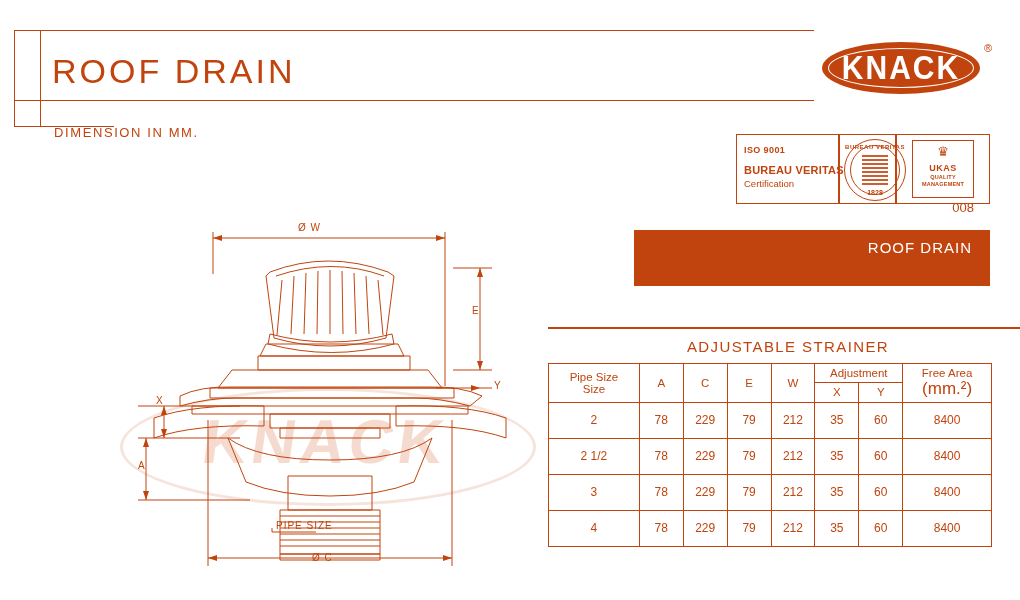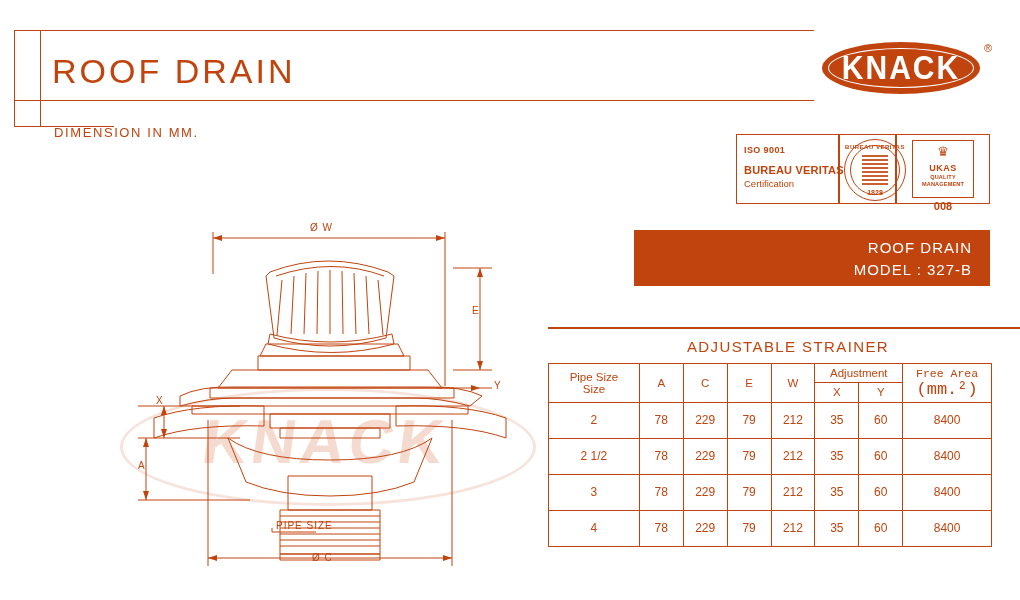--- a/index.html
+++ b/index.html
@@ -65,41 +65,41 @@
     content:"";position:absolute;left:5px;top:5px;right:5px;bottom:5px;border:1px solid #c1440e;border-radius:50%;
   }
   .bv-top{position:absolute;left:0;top:4px;width:100%;text-align:center;font-size:6px;font-weight:bold;letter-spacing:.5px;}
   .bv-year{position:absolute;left:0;bottom:4px;width:100%;text-align:center;font-size:7px;font-weight:bold;}
   .bv-fig{position:absolute;left:50%;top:50%;transform:translate(-50%,-50%);width:26px;height:30px;
           background:repeating-linear-gradient(180deg,#c1440e 0 2px,transparent 2px 4px);opacity:.85;}
   .ukas{position:absolute;left:176px;top:6px;width:62px;height:58px;border:1.5px solid #c1440e;box-sizing:border-box;}
   .ukas-crown{position:absolute;left:50%;top:4px;transform:translateX(-50%);font-size:13px;line-height:13px;}
   .ukas-t{position:absolute;left:0;top:22px;width:100%;text-align:center;font-size:9px;font-weight:bold;letter-spacing:.5px;}
   .ukas-s{position:absolute;left:0;top:33px;width:100%;text-align:center;font-size:5.5px;font-weight:bold;letter-spacing:.2px;line-height:7px;}
-  .ukas-no{position:absolute;left:0;top:66px;width:62px;text-align:center;font-size:11px;font-weight:bold;}
+  .ukas-no{position:absolute;left:0;top:66px;width:62px;text-align:right;font-size:13px;font-weight:normal;}
 
   
   .banner{
     position:absolute;left:634px;top:230px;width:356px;height:56px;
     background:#c1440e;color:#fff;
     text-align:right;box-sizing:border-box;padding:7px 18px 0 0;
   }
   .banner div{font-size:15px;letter-spacing:1px;line-height:22px;}
 
   
   .tbl-wrap{position:absolute;left:548px;top:327px;width:480px;}
   .tbl-top-rule{width:100%;height:1.5px;background:#c1440e;}
   .tbl-title{text-align:center;font-size:15px;letter-spacing:1.4px;padding:9px 0 8px;}
   table{border-collapse:collapse;width:444px;font-size:12px;color:#c1440e;}
   th,td{border:1px solid #c1440e;text-align:center;font-weight:normal;}
   thead th{padding:3px 2px;font-size:11.5px;}
   tbody td{height:33px;font-size:12px;}
   .col-ps{width:84px;}
   .col-n{width:38px;}
-  .col-fa{width:82px;font-family:Liberation Mono, monospace;}
+  .col-fa{width:82px;}
   .sub{font-size:17px;}
 
   
   .wm{
     position:absolute;left:120px;top:360px;width:420px;height:170px;
     opacity:.30;pointer-events:none;
   }
   .wm-ell{
     position:absolute;left:0;top:28px;width:410px;height:112px;
     border:3px solid #e2a48b;border-radius:50%/50%;
@@ -153,21 +153,20 @@
       <div class="ukas-crown">♛</div>
       <div class="ukas-t">UKAS</div>
       <div class="ukas-s">QUALITY
 MANAGEMENT</div>
     </div>
     <div class="ukas-no" style="left:176px;">008</div>
   </div>
 
   <div class="banner">
     <div>ROOF DRAIN</div>
-    <div>MODEL : 327-B</div>
   </div>
 
   <div class="tbl-wrap">
     <div class="tbl-top-rule"></div>
     <div class="tbl-title">ADJUSTABLE  STRAINER</div>
     <table>
       <thead>
         <tr>
           <th class="col-ps" rowspan="2">
             <div>Pipe  Size</div>
@@ -298,21 +297,21 @@
         <line x1="152" y1="322" x2="152" y2="318"></line>
 
         <line x1="88" y1="210" x2="88" y2="356"></line>
         <line x1="332" y1="210" x2="332" y2="356"></line>
         <line x1="88" y1="348" x2="332" y2="348"></line>
         <path d="M88 348 l9 -3 v6 z" fill="#c1440e" stroke="none"></path>
         <path d="M332 348 l-9 -3 v6 z" fill="#c1440e" stroke="none"></path>
       </g>
     </svg>
 
-    <div class="lbl" style="left:190px;top:12px;">Ø W</div>
+    <div class="lbl" style="left:178px;top:12px;">Ø W</div>
     <div class="lbl" style="left:192px;top:342px;">Ø C</div>
     <div class="lbl" style="left:352px;top:95px;">E</div>
     <div class="lbl" style="left:36px;top:185px;">X</div>
     <div class="lbl" style="left:18px;top:250px;">A</div>
     <div class="lbl" style="left:374px;top:170px;">Y</div>
     <div class="lbl" style="left:156px;top:310px;">PIPE  SIZE</div>
   </div>
 
 </div>
 

